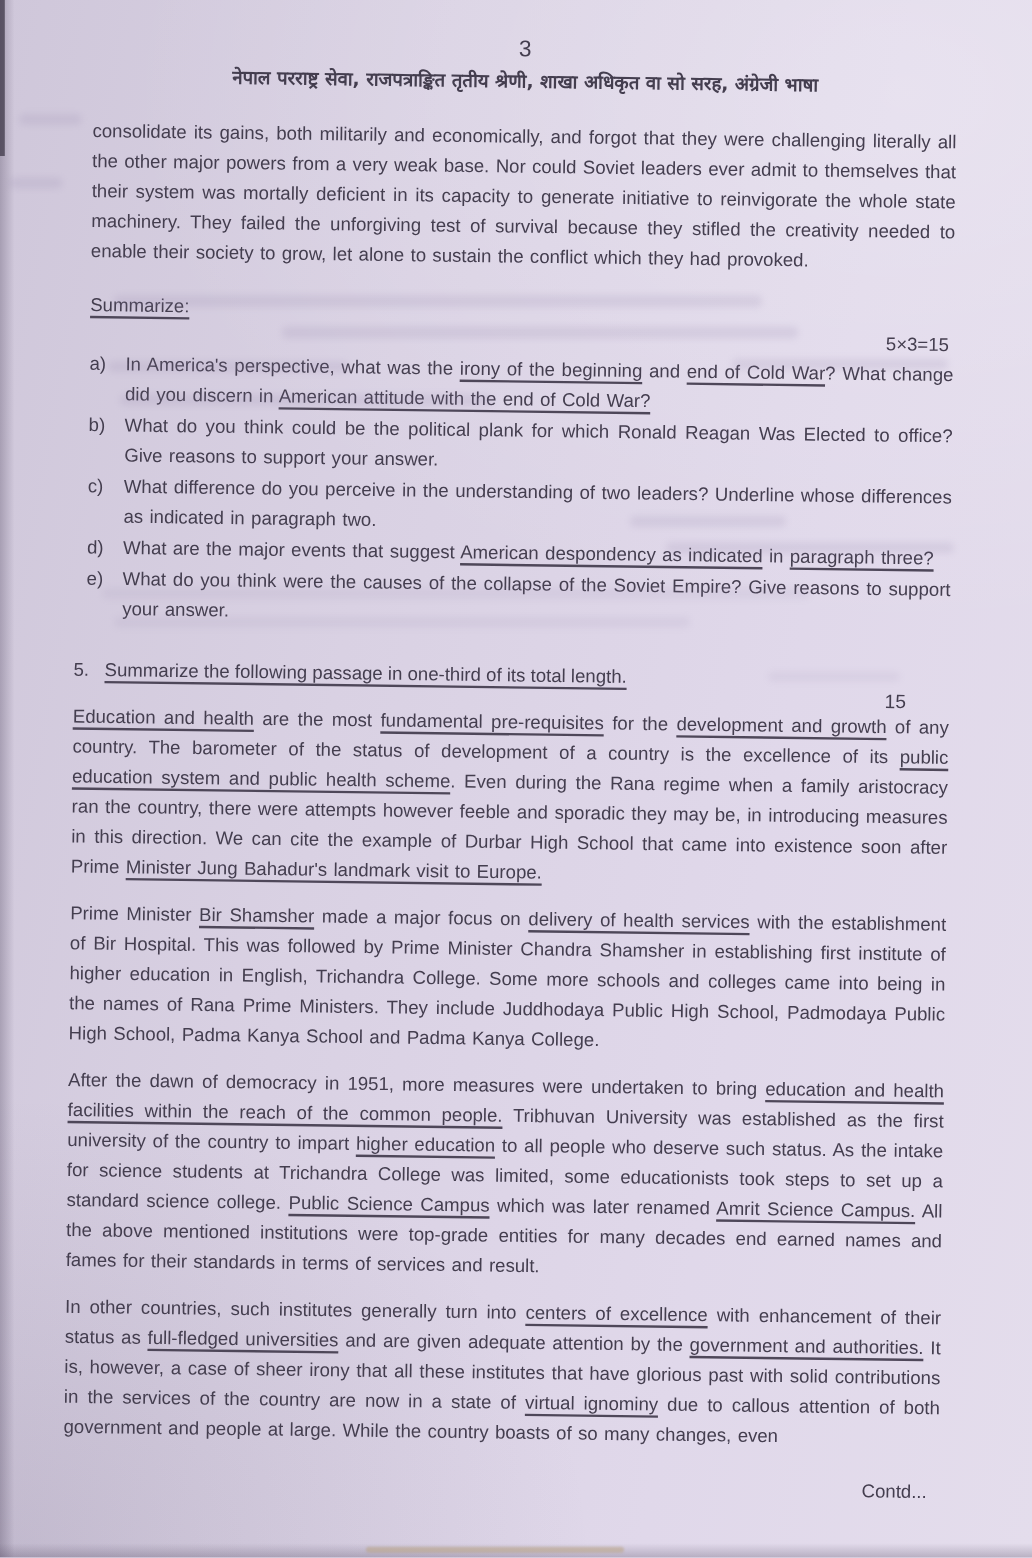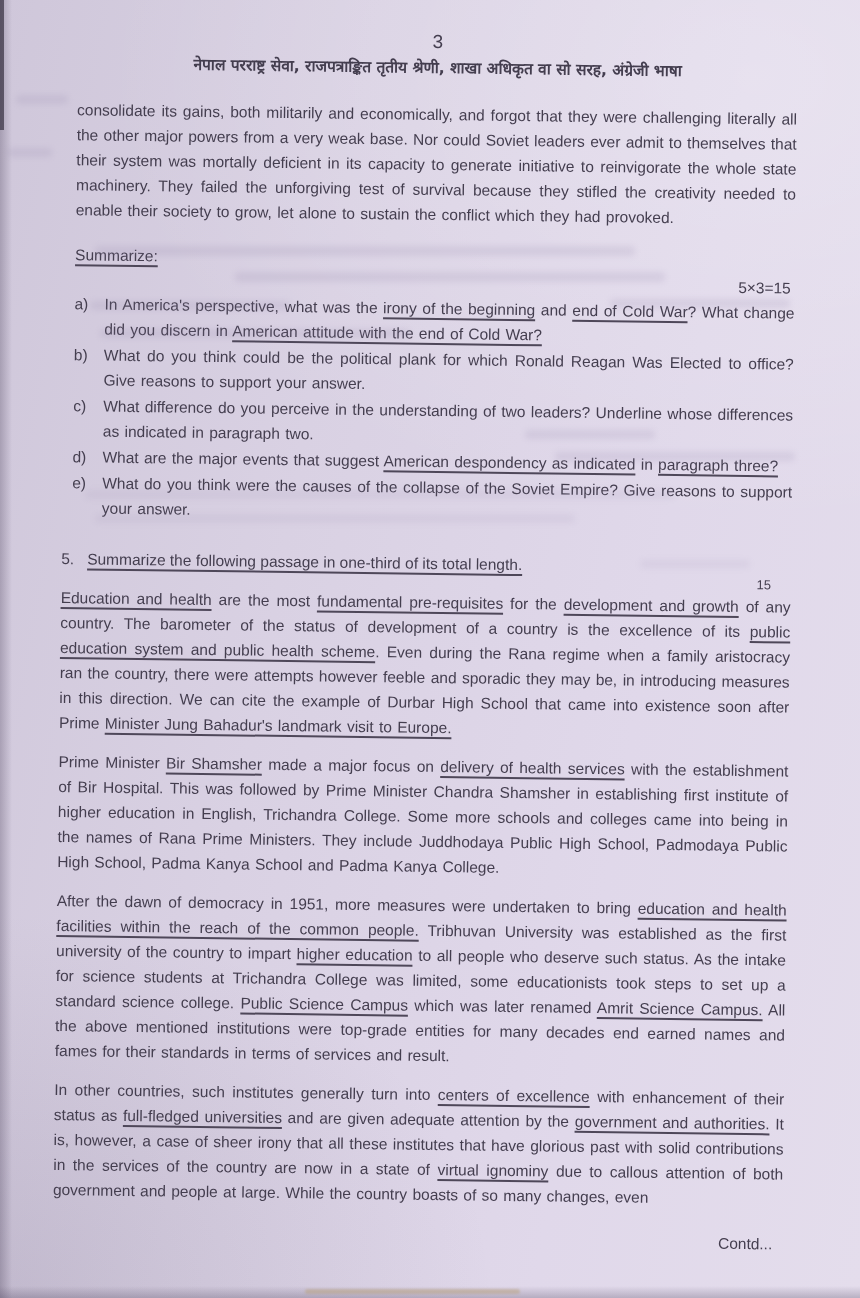--- a/index.html
+++ b/index.html
@@ -40,21 +40,21 @@
   .q-heading { margin-top: 20px; font-size: 15.5px; line-height: 25px; }
   .marks-a { text-align: right; font-size: 15.5px; line-height: 23px; padding-right: 4px; }
   .q-item {
     text-align: justify; font-size: 15.5px; line-height: 25px;
     padding-left: 30px; word-spacing: 1px; margin-top: 1px;
   }
   .q-label { display: inline-block; width: 30px; margin-left: -30px; }
   .q5 { position: relative; margin-top: 26px; margin-left: -10px; }
   .q5-head { font-size: 15.5px; line-height: 25px; padding-left: 26px; }
   .q5-num { display: inline-block; width: 26px; margin-left: -26px; }
-  .marks15 { position: absolute; right: 20px; top: 22px; font-size: 13px; }
+  .marks15 { position: absolute; right: 36px; top: 22px; font-size: 16px; }
   .pq { margin-top: 14px; }
   .contd { position: absolute; right: 72px; top: 1226px; font-size: 15.5px; text-align: right; }
   .ghost {
     position: absolute; background: #8d7fa5; opacity: 0.16;
     filter: blur(3px); border-radius: 4px; pointer-events: none;
   }
   .edge-left-dark { position: absolute; left: 0; top: 0; width: 4px; height: 130px; background: #3f3a47; opacity: 0.75; }
   .edge-left-soft { position: absolute; left: 0; top: 0; width: 12px; height: 100%;
     background: linear-gradient(to right, rgba(60,50,75,0.28), rgba(60,50,75,0)); }
   .bottom-shadow { position: absolute; left: 0; bottom: 0; width: 100%; height: 12px;

